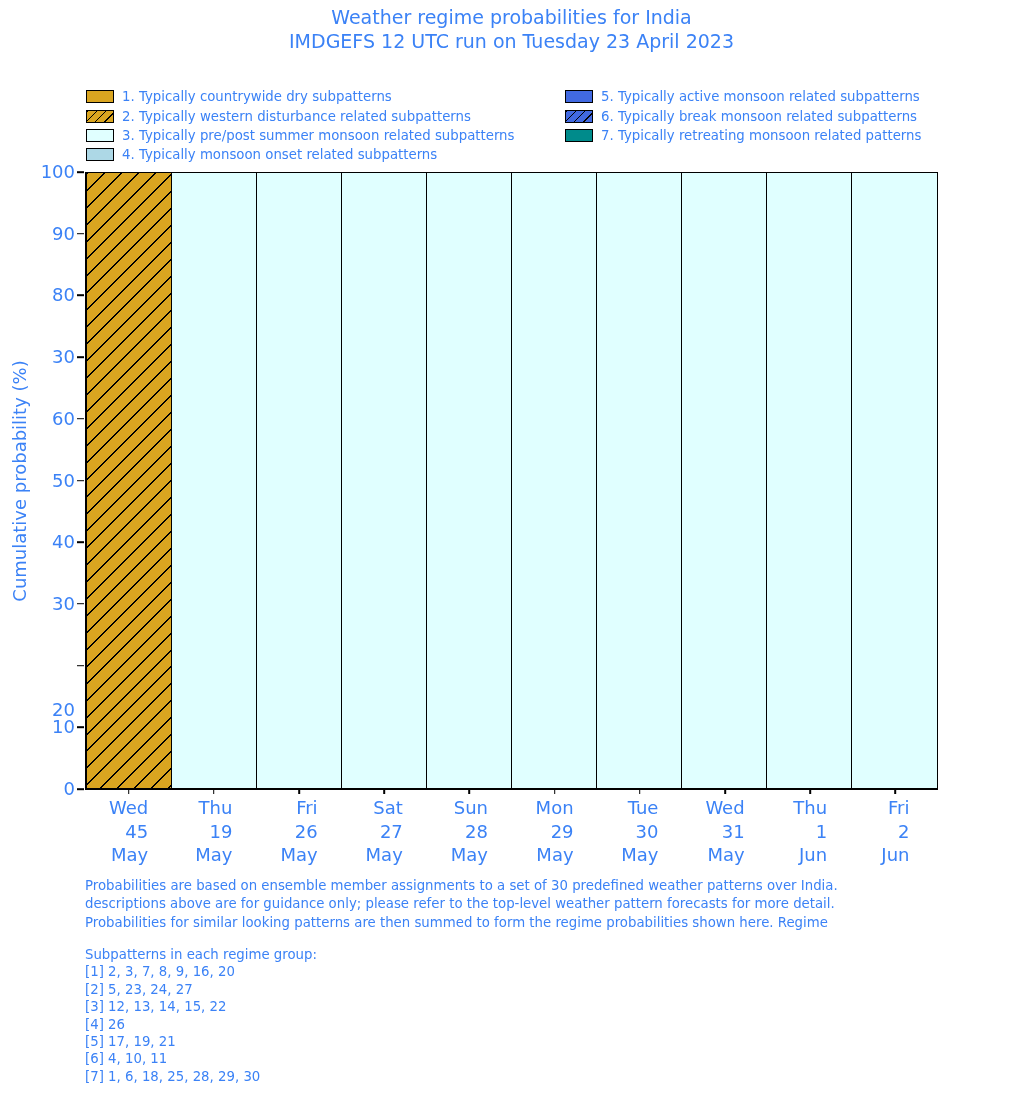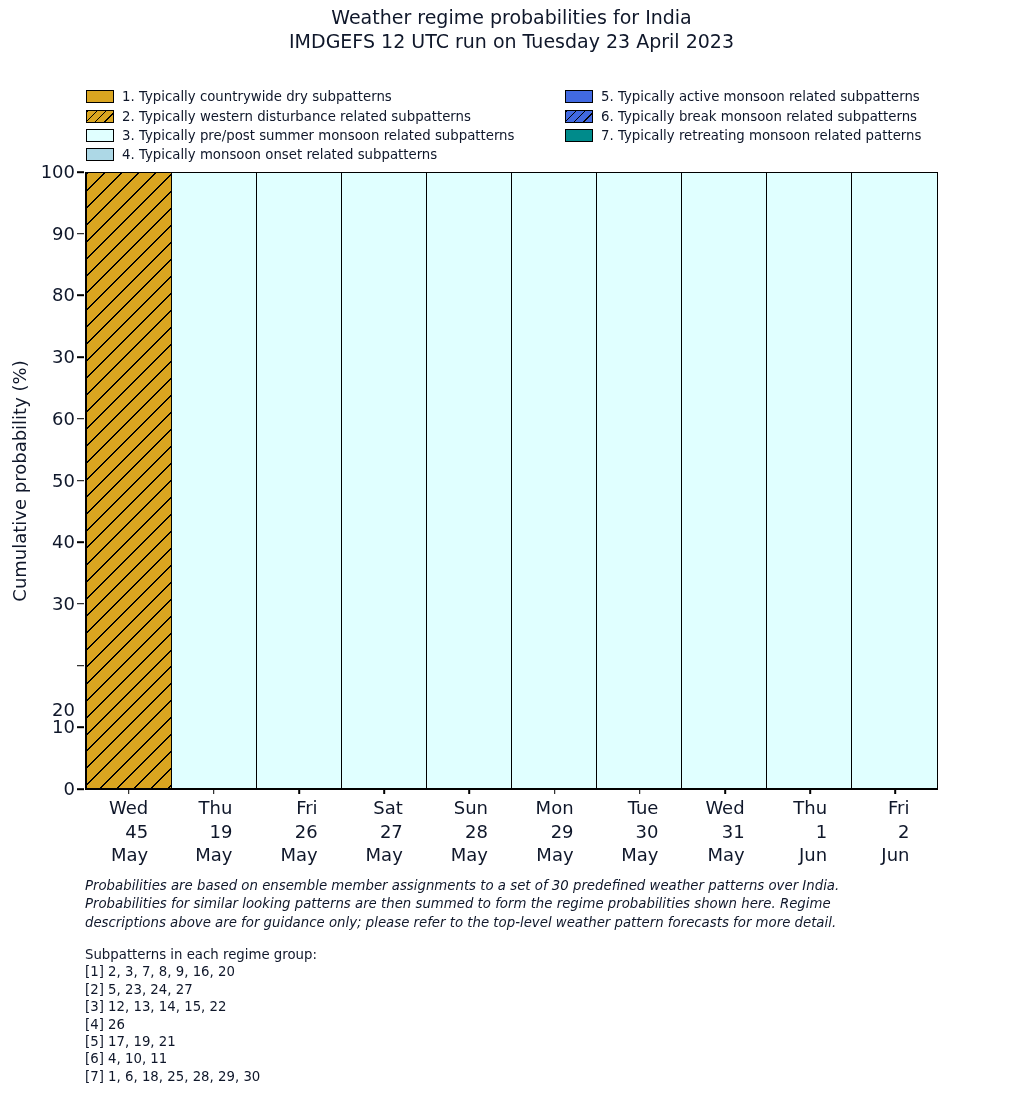--- a/index.html
+++ b/index.html
@@ -1,18 +1,18 @@
 <!DOCTYPE html>
 <html><head>
 <meta charset="utf-8">
 <style>
   html,body{margin:0;padding:0;background:#fff;}
   .figure{
     position:relative;width:1033px;height:1114px;background:#ffffff;
-    font-family:"DejaVu Sans","Liberation Sans",sans-serif;color:#0f172a;overflow:hidden;
+    font-family:"DejaVu Sans","Liberation Sans",sans-serif;color:#3b82f6;overflow:hidden;
   }
   .title{
     position:absolute;top:6px;left:0;width:1023px;text-align:center;
     font-size:19px;line-height:23.5px;
   }
   .legend{position:absolute;top:87px;left:86px;}
   .legend-col{position:absolute;top:0;}
   .legend-col.col-left{left:0;}
   .legend-col.col-right{left:479px;}
   .legend-item{display:flex;align-items:center;height:19.4px;}
@@ -34,21 +34,21 @@
   .xtick-mark{position:absolute;width:1.6px;height:5px;background:#000;top:100%;transform:translateX(-50%);}
   .xtick-label{
     position:absolute;top:calc(100% + 7px);transform:translateX(-50%);
     font-size:18px;line-height:23.5px;text-align:right;white-space:nowrap;
   }
   .ylabel{
     position:absolute;left:19px;top:481px;
     transform:translate(-50%,-50%) rotate(-90deg);
     font-size:18px;white-space:nowrap;
   }
-  .footnote{position:absolute;left:85px;top:877px;font-size:13.3px;line-height:18.4px;font-style:italic;}
+  .footnote{position:absolute;left:85px;top:877px;font-size:13.3px;line-height:18.4px;}
   .subpatterns{position:absolute;left:85px;top:946px;font-size:13.3px;line-height:17.4px;}
 </style>
 </head>
 <body>
 
 <div class="figure">
 
   <div class="title">
     <div>Weather regime probabilities for India</div>
     <div>IMDGEFS 12 UTC run on Tuesday 23 April 2023</div>
@@ -207,22 +207,22 @@
         <div class="xtick-label" style="left: 95%;">
           <div>Fri</div>
           <div>2</div>
           <div>Jun</div>
         </div>
       </div>
   </div>
 
   <div class="footnote">
     <div>Probabilities are based on ensemble member assignments to a set of 30 predefined weather patterns over India.</div>
+    <div>descriptions above are for guidance only; please refer to the top-level weather pattern forecasts for more detail.</div>
     <div>Probabilities for similar looking patterns are then summed to form the regime probabilities shown here. Regime</div>
-    <div>descriptions above are for guidance only; please refer to the top-level weather pattern forecasts for more detail.</div>
   </div>
 
   <div class="subpatterns">
     <div>Subpatterns in each regime group:</div>
     <div>[1] 2, 3, 7, 8, 9, 16, 20</div>
     <div>[2] 5, 23, 24, 27</div>
     <div>[3] 12, 13, 14, 15, 22</div>
     <div>[4] 26</div>
     <div>[5] 17, 19, 21</div>
     <div>[6] 4, 10, 11</div>

